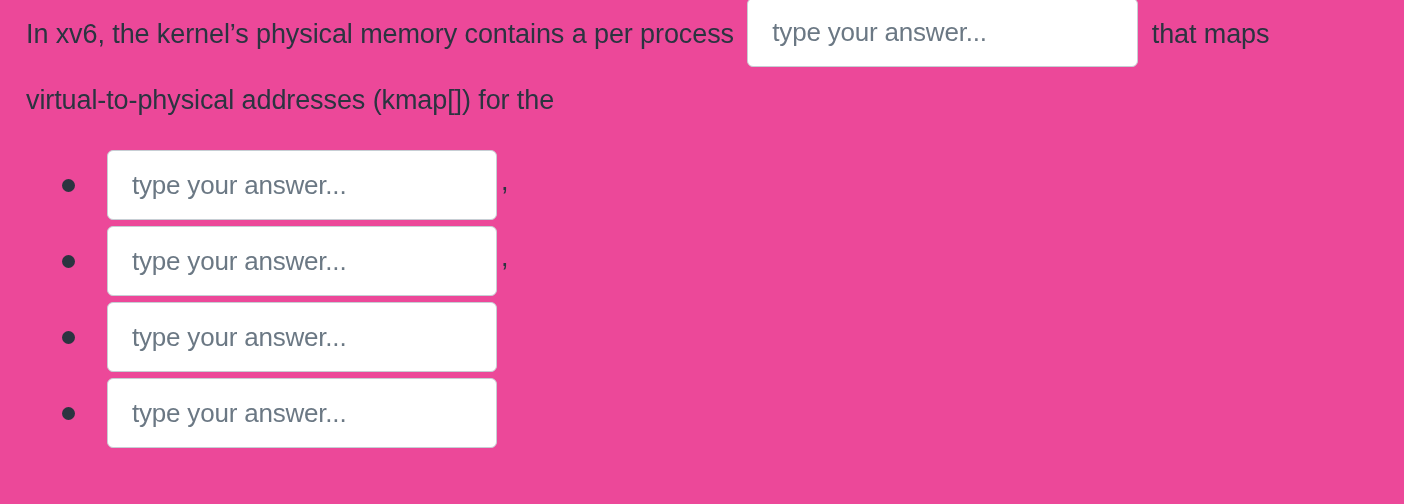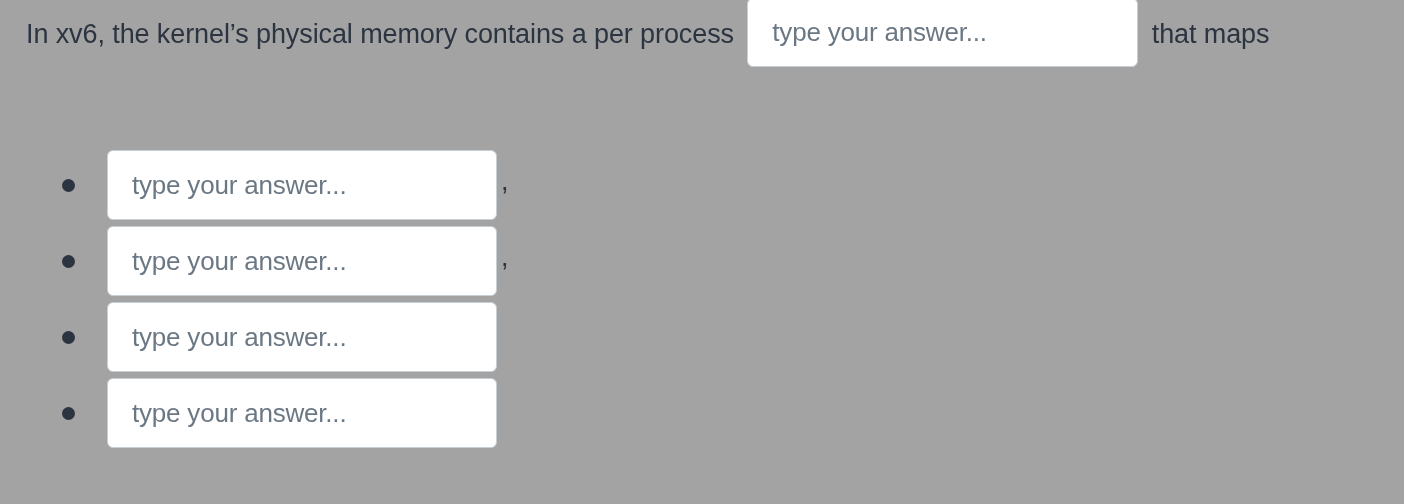--- a/index.html
+++ b/index.html
@@ -10,21 +10,21 @@
   body {
     width: 1404px;
     height: 504px;
     font-family: "Liberation Sans", sans-serif;
     overflow: hidden;
   }
   .page {
     position: relative;
     width: 1404px;
     height: 504px;
-    background: #a3a3a3;
+    background: #ec4899;
   }
 
   
   .question-body {
     position: absolute;
     left: 26px;
     top: 0px;
     width: 1378px;
     font-size: 27px;
     line-height: 61px;
@@ -112,20 +112,23 @@
 <body>
 
 <div class="page">
 
   <div class="question-body">
     <span class="prose-line">
       <span class="prose-text">In xv6, the kernel’s physical memory contains a per process</span>
       <input class="answer-input answer-input-inline" type="text" placeholder="type your answer..." style="">
       <span class="prose-text">that maps</span>
     </span>
+    <span class="prose-line">
+      <span class="prose-text">virtual-to-physical addresses (kmap[]) for the</span>
+    </span>
   </div>
 
   <ul class="answer-list">
 
     <li class="answer-list-item">
       <span class="bullet-marker"></span>
       <input class="answer-input answer-input-list" type="text" placeholder="type your answer..." style="">
       <span class="list-separator">,</span>
     </li>
 

